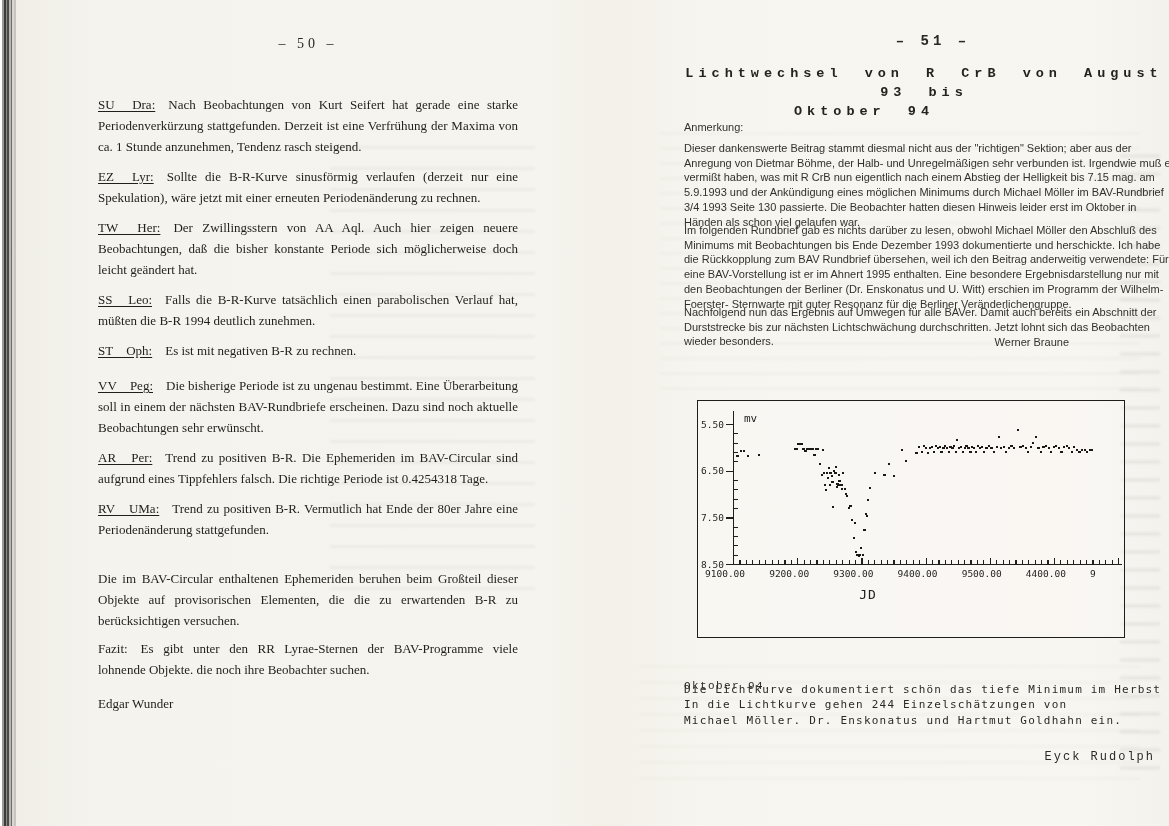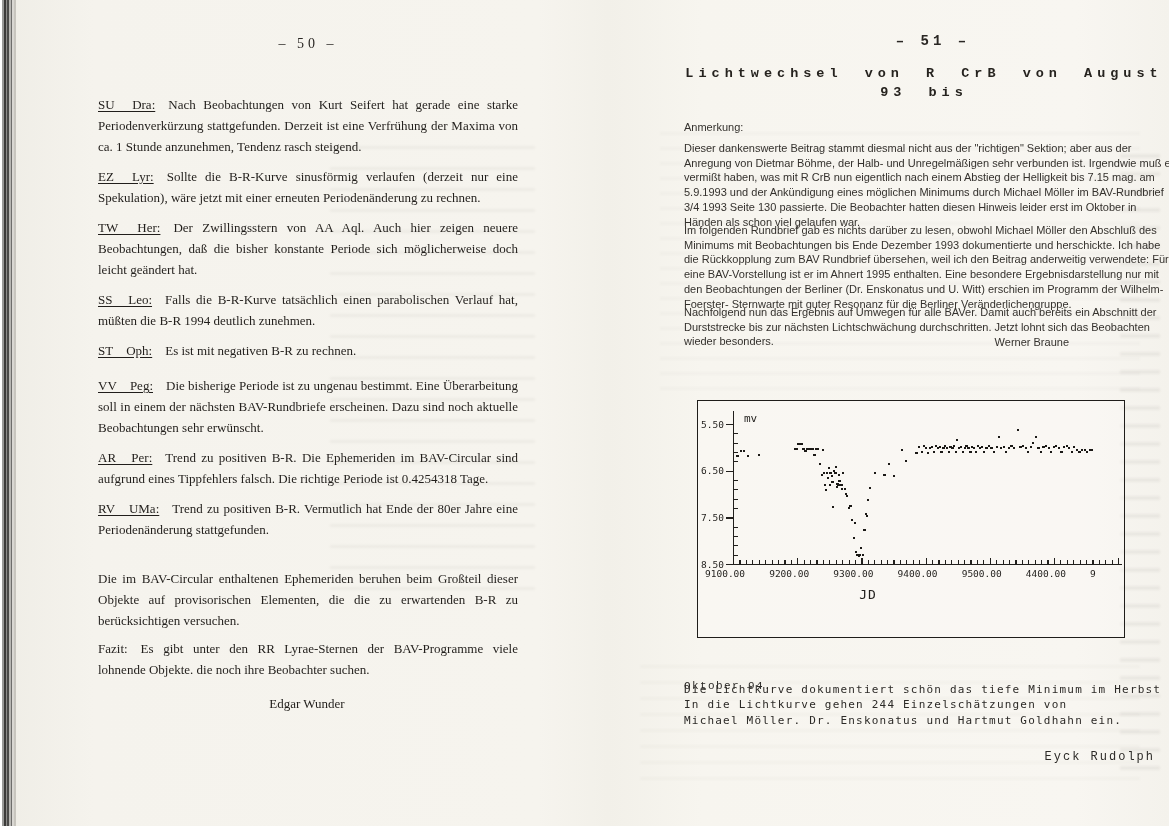--- a/index.html
+++ b/index.html
@@ -35,21 +35,21 @@
 
   
   #left-content{position:absolute;top:86px;left:0;right:0;font-size:13px;line-height:21px;text-align:justify;color:#211e1b;}
   .entry{margin:8px 0 9px 0;}
   .entry:nth-child(5){margin-bottom:14px;}
   .entry:nth-child(8){margin-bottom:28px;}
   .term{text-decoration:underline;text-underline-offset:2px;word-spacing:10px;margin-right:13px;}
   .plainterm{word-spacing:2px;margin-right:13px;}
   #closing-par{margin:0 0 7px 0;}
   #fazit-par{margin:0 0 8px 0;}
-  .signature-serif{text-align:center;padding-right:2px;font-family:Liberation Serif, serif;}
+  .signature-serif{text-align:left;padding-right:2px;font-family:Liberation Serif, serif;}
 
   
   .sans{font-family:"Liberation Sans",sans-serif;color:#34312d;}
   #article-title{position:absolute;top:64px;left:6px;width:482px;text-align:center;
     font-family:"Liberation Mono",monospace;font-weight:bold;font-size:13.5px;line-height:19px;
     letter-spacing:5px;word-spacing:9px;color:#26231f;}
   #article-title .t2{letter-spacing:5px;margin-right:120px;}
   #note-label{position:absolute;top:121px;left:7px;font-size:11px;}
   .par{position:absolute;left:7px;width:494px;font-size:11px;line-height:14.7px;margin:0;}
   #par1{top:141px;}
@@ -104,20 +104,21 @@
       <p id="fazit-par"><span class="plainterm">Fazit:</span><span>Es gibt unter den RR Lyrae-Sternen der BAV-Programme viele lohnende Objekte. die noch ihre Beobachter suchen.</span></p>
       <p class="signature-serif">Edgar Wunder</p>
     </div>
   </div>
 
   <div class="page" id="page-right">
     <div class="page-number">–  51  –</div>
 
     <div id="article-title">
       <div class="t1">Lichtwechsel von R CrB von August 93 bis</div>
+      <div class="t2">Oktober 94</div>
     </div>
 
     <div id="note-label" class="sans">Anmerkung:</div>
     <p id="par1" class="par sans">Dieser dankenswerte Beitrag stammt diesmal nicht aus der "richtigen" Sektion; aber aus der Anregung von Dietmar Böhme, der Halb- und Unregelmäßigen sehr verbunden ist. Irgendwie muß er vermißt haben, was mit    R CrB nun eigentlich nach einem Abstieg der Helligkeit bis 7.15 mag. am 5.9.1993 und der Ankündigung eines möglichen Minimums durch Michael Möller im BAV-Rundbrief 3/4 1993 Seite 130 passierte. Die Beobachter hatten diesen Hinweis leider erst im Oktober in Händen als schon viel gelaufen war.</p>
     <p id="par2" class="par sans">Im folgenden Rundbrief gab es nichts darüber zu lesen, obwohl Michael Möller den Abschluß des Minimums mit Beobachtungen bis Ende Dezember 1993 dokumentierte und herschickte. Ich habe die Rückkopplung zum BAV Rundbrief übersehen, weil ich den Beitrag anderweitig verwendete: Für eine BAV-Vorstellung ist er im Ahnert 1995 enthalten. Eine besondere Ergebnisdarstellung nur mit den Beobachtungen der Berliner (Dr. Enskonatus und U. Witt) erschien im Programm der Wilhelm-Foerster- Sternwarte mit guter Resonanz für die Berliner Veränderlichengruppe.</p>
     <p id="par3" class="par sans">Nachfolgend nun das Ergebnis auf Umwegen für alle BAVer. Damit auch bereits ein Abschnitt der Durststrecke bis zur nächsten Lichtschwächung durchschritten. Jetzt lohnt sich das Beobachten wieder besonders.</p>
     <div id="sig-intro" class="sans">Werner Braune</div>
 
     <div id="chart-frame">
       <div id="mv-label">mv</div>

